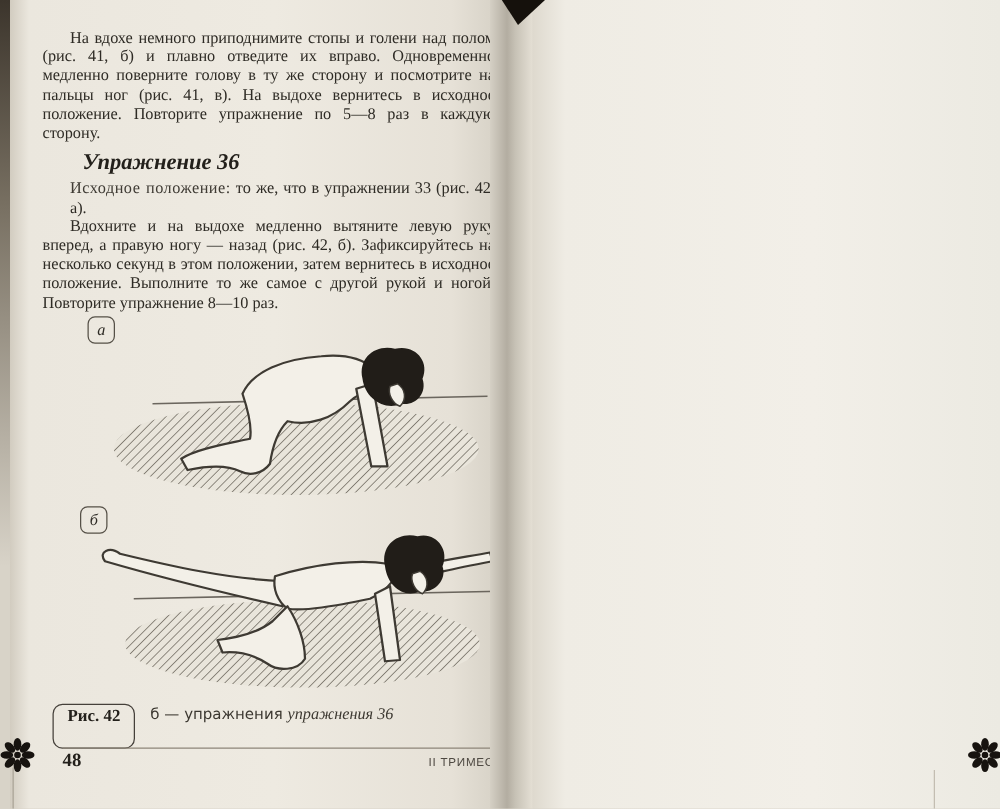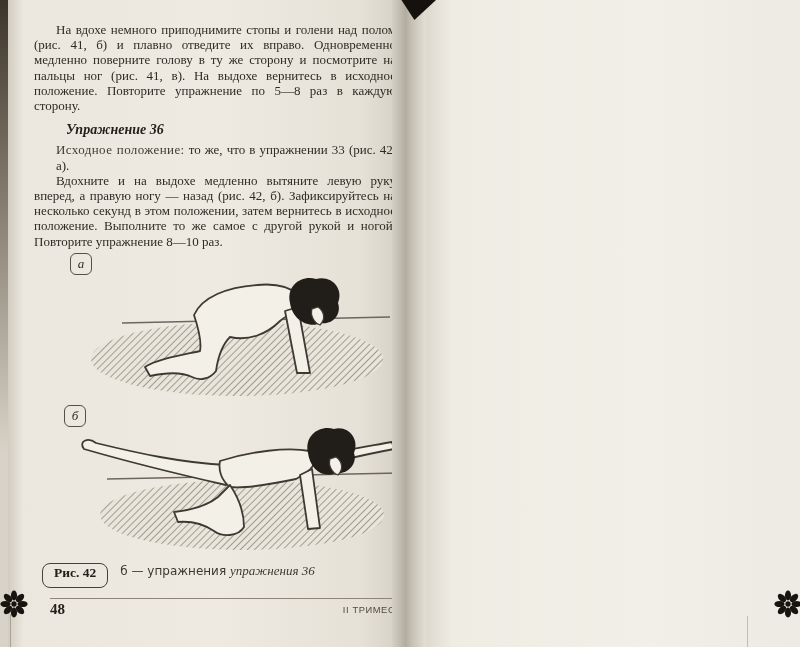--- a/index.html
+++ b/index.html
@@ -18,31 +18,31 @@
     background:linear-gradient(180deg,#3c352c 0%,#776f61 25%,rgba(120,112,98,0) 70%);}
   .spine-wedge{position:absolute;left:388px;top:0;width:48px;height:20px;
     background:#15110c;clip-path:polygon(28% 0,100% 0,55% 100%);}
   .crease-left{position:absolute;left:10px;top:614px;width:1px;height:33px;background:#a9a295;}
   .crease-right{position:absolute;left:747px;top:616px;width:1px;height:31px;background:#c3bdb1;}
 
   
   .content{position:absolute;color:#2e2b25;}
   .content-left{left:26px;top:22px;width:362px;font-size:13px;line-height:15.2px;}
   p.body{margin:0;text-indent:22px;text-align:justify;}
-  .ex-heading{font-weight:700;font-style:italic;font-size:14px;margin:9px 0 5px 32px;color:#23201b;}
+  .ex-heading{font-weight:700;font-style:italic;font-size:18px;margin:9px 0 5px 32px;color:#23201b;}
   .sans-label{font-family:Liberation Serif, serif;font-size:13px;letter-spacing:.4px;color:#3f3b34;}
 
   
   .figure-block{position:relative;margin:2px 0 0 0;}
   .fig-label{position:absolute;left:36px;top:2px;width:20px;height:20px;border:1.3px solid #555047;
     border-radius:6px;display:flex;align-items:center;justify-content:center;
     font-style:italic;font-size:13px;color:#2e2b25;background:transparent;}
   .fig-svg{display:block;margin-left:18px;}
   .fig-caption{display:flex;gap:12px;margin:8px 0 0 8px;align-items:flex-start;}
-  .fig-ref{border:1.5px solid #45403a;border-radius:8px;padding:1px 11px 7px;
+  .fig-ref{border:1.5px solid #45403a;border-radius:8px;padding:1px 11px 18px;
     font-weight:700;font-size:13.5px;color:#23201b;white-space:nowrap;}
   .cap-lines{font-family:"DejaVu Sans", sans-serif;font-size:12px;line-height:16px;color:#3c3831;}
   .cap-em{font-style:italic;font-family:"Liberation Serif", serif;font-size:13px;}
 
   
   .footer{position:absolute;display:flex;align-items:baseline;border-top:1px solid #8d8579;}
   .footer-left{left:30px;top:598px;width:358px;justify-content:space-between;padding-top:2px;margin-left:12px;}
   .page-num{font-weight:700;font-size:15px;color:#23201b;}
   .running-title{font-family:"Liberation Sans",sans-serif;font-size:9.3px;letter-spacing:.6px;
     color:#4e4942;align-self:center;}

